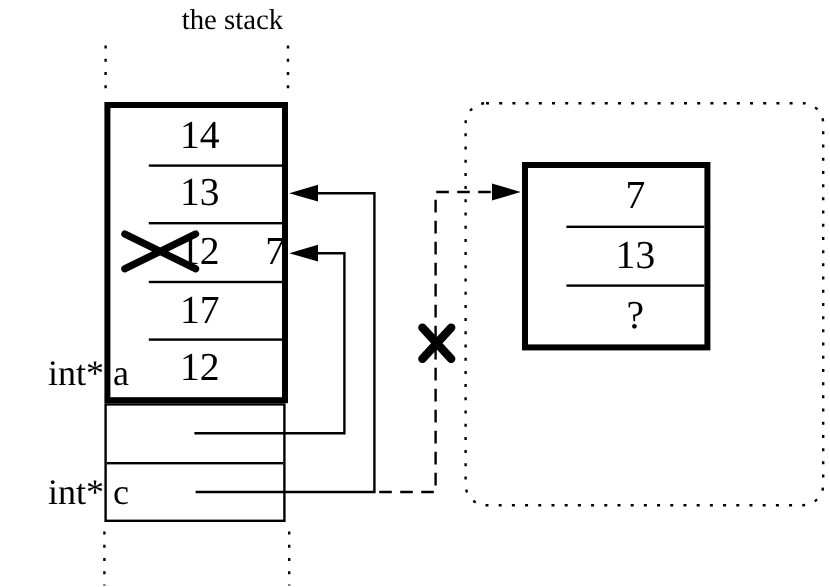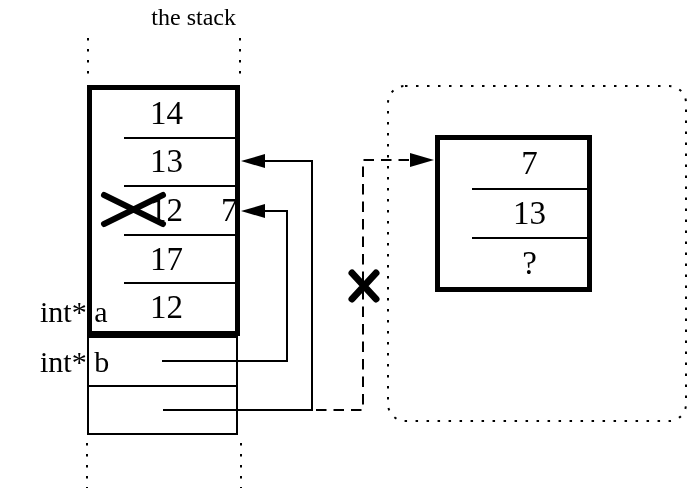--- a/index.html
+++ b/index.html
@@ -117,21 +117,21 @@
       <span>12</span>
     </div>
   </div>
 
   <div class="thin-box">
     <div class="slot"></div>
     <div class="slot"></div>
   </div>
 
   <div class="ptr-label" id="label-a">int* a</div>
-  <div class="ptr-label" id="label-b">int* b</div>
+  <div class="ptr-label" id="label-c">int* c</div>
 
   <div class="thick-box" id="heap-box">
     <div class="cell">
       <span>7</span>
     </div>
     <div class="cell">
       <span>13</span>
     </div>
     <div class="cell">
       <span>?</span>

